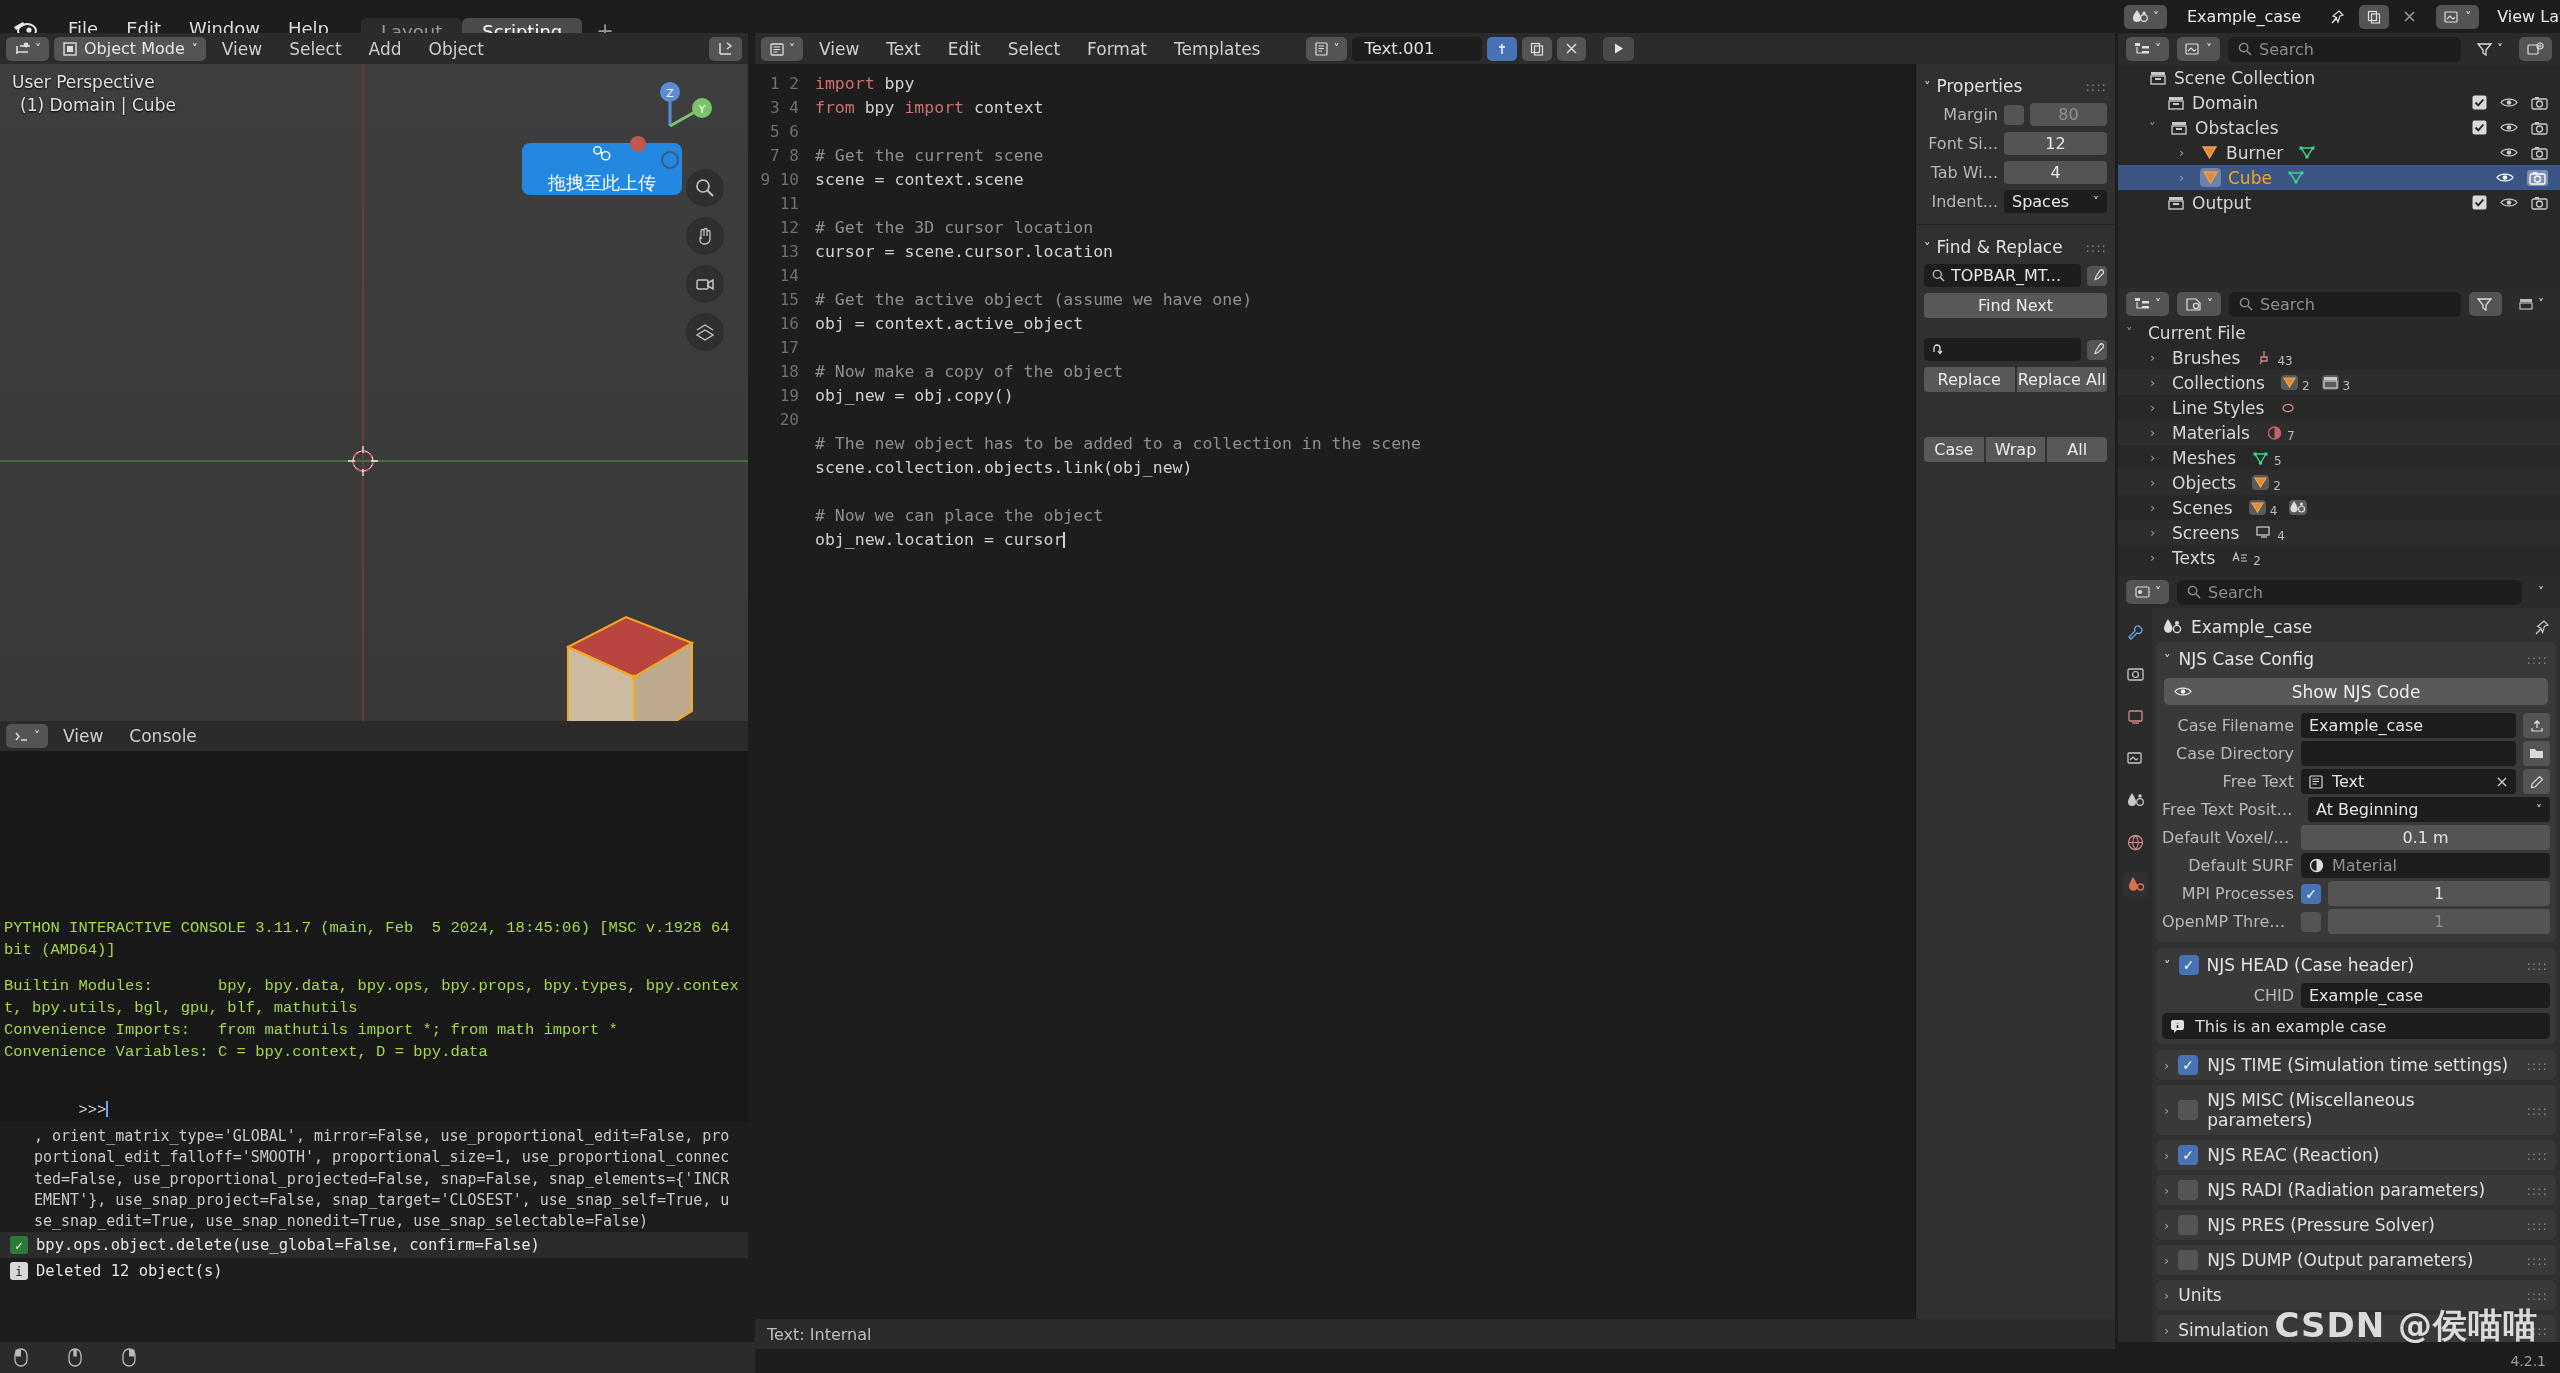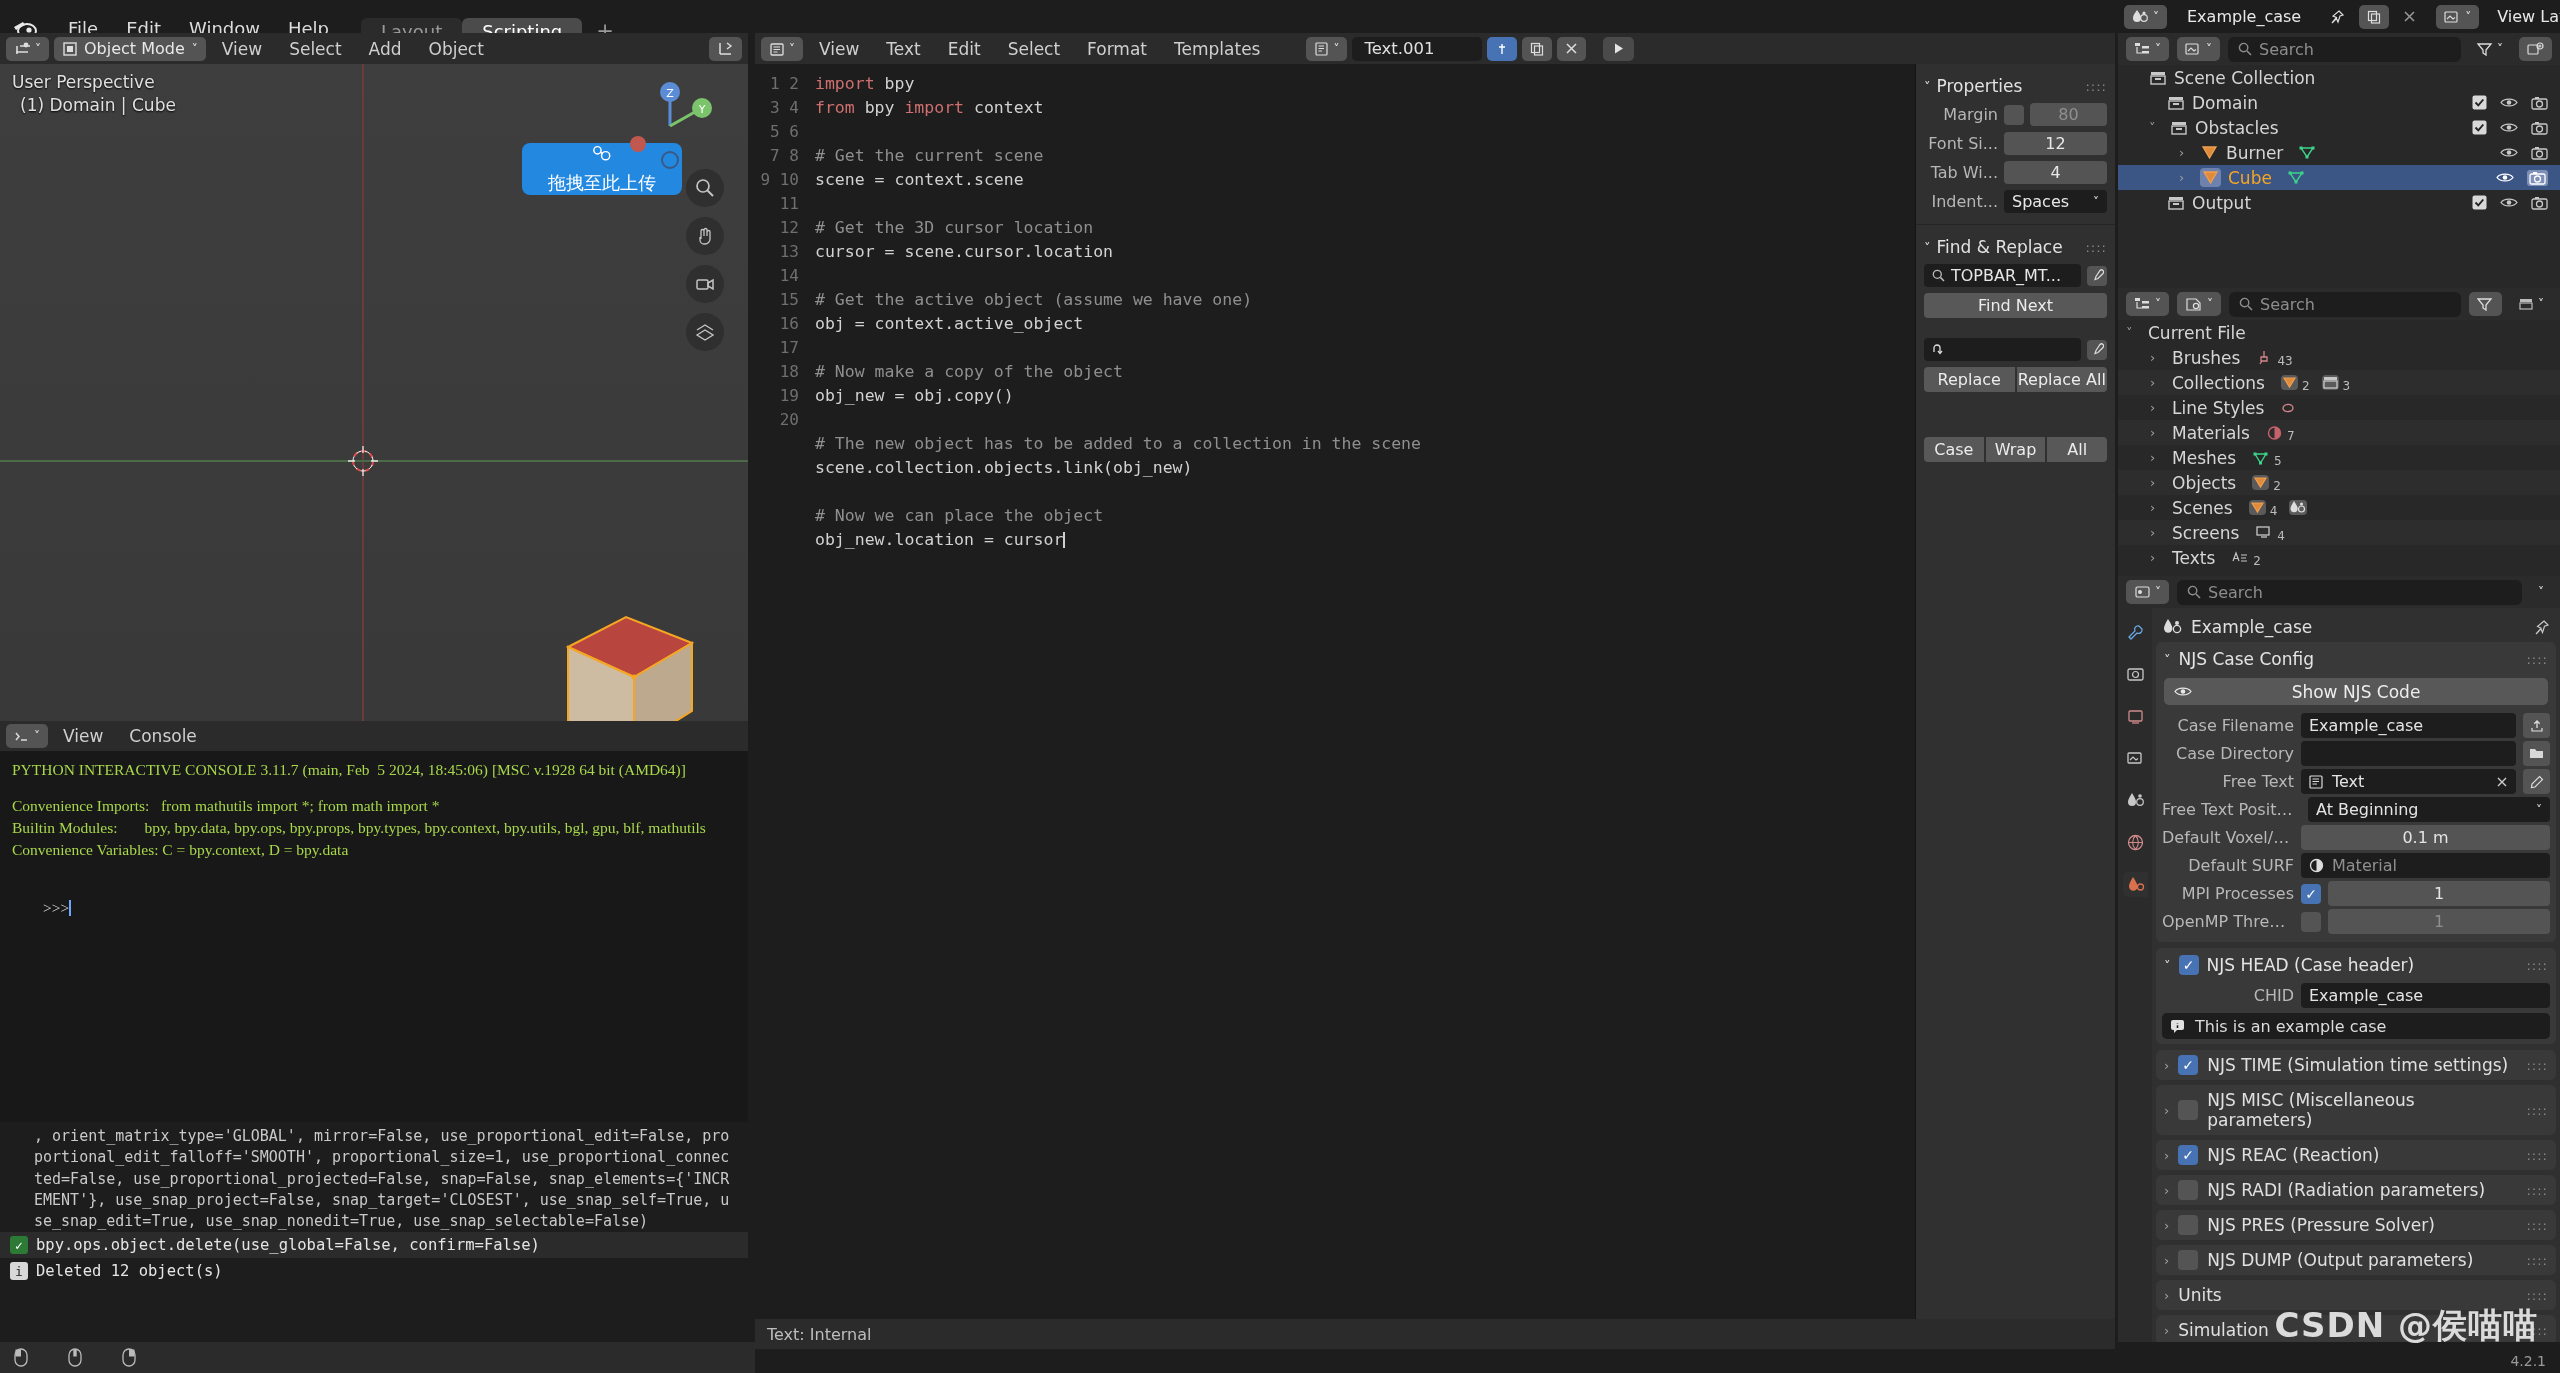--- a/index.html
+++ b/index.html
@@ -63,23 +63,23 @@
     border-radius: 8px; display:flex; align-items:center; gap:8px; padding: 0 10px;
     font-size:18px; color:#fff;
   }
   .cube { position:absolute; left: 560px; top: 545px; }
 
   
   #console { left: 0; top: 721px; width: 748px; height: 600px; background: #181818; }
   .con-header { height:30px; background:#2b2b2b; display:flex; align-items:center; gap:4px; padding:0 6px;}
   .con-body {
     position:absolute; left:0; top:30px; width:748px; height:400px;
-    font-family: Liberation Serif, serif; font-size: 15.5px; color:#a8d84a;
-    padding: 8px 12px; line-height: 1.42; white-space: pre-wrap; word-break: break-all;
-    display:flex; flex-direction:column; 
+    font-family: Liberation Mono, monospace; font-size: 15.5px; color:#a8d84a;
+    padding: 8px 4px; line-height: 1.42; white-space: pre-wrap; word-break: break-all;
+    display:flex; flex-direction:column; justify-content:flex-end;
   }
   .con-prompt { color:#d8d8d8; }
   .caret { display:inline-block; width:2px; height:16px; background:#6aa9ff; vertical-align:-3px;}
 
   
   #infolog { left: 0; top: 1122px; width: 748px; height: 220px; background: #1d1d1d; }
   .info-body { font-family:"DejaVu Sans Mono", monospace; font-size:15px; color:#c9c9c9;
     padding: 4px 10px 0 34px; line-height:1.42; white-space: pre-wrap; word-break:break-all;}
   .info-row { display:flex; align-items:flex-start; gap:8px; padding: 4px 10px; font-family:"DejaVu Sans Mono", monospace; font-size:15.5px;}
   .info-row.sel { background:#2b2b2b; }
@@ -313,22 +313,22 @@
             <path d="M7 10 L13 10" stroke="#ddd" stroke-width="1.5"></path>
           </svg>
         <span style="margin-left:4px;font-size:12px;">˅</span>
       </div>
       <div class="txtmenu">View</div>
       <div class="txtmenu">Console</div>
     </div>
     <div class="con-body" style="height:400px;">
       <div>PYTHON INTERACTIVE CONSOLE 3.11.7 (main, Feb  5 2024, 18:45:06) [MSC v.1928 64 bit (AMD64)]</div>
       <div style="height:14px;"></div>
+      <div>Builtin Modules:       bpy, bpy.data, bpy.ops, bpy.props, bpy.types, bpy.context, bpy.utils, bgl, gpu, blf, mathutils</div>
       <div>Convenience Imports:   from mathutils import *; from math import *</div>
-      <div>Builtin Modules:       bpy, bpy.data, bpy.ops, bpy.props, bpy.types, bpy.context, bpy.utils, bgl, gpu, blf, mathutils</div>
       <div>Convenience Variables: C = bpy.context, D = bpy.data</div>
       <div style="height:14px;"></div>
       <div>
         <span class="con-prompt">&gt;&gt;&gt;</span><span class="caret"></span>
       </div>
     </div>
   </div>
 
   <div class="panel" id="infolog">
     <div class="info-body">, orient_matrix_type='GLOBAL', mirror=False, use_proportional_edit=False, proportional_edit_falloff='SMOOTH', proportional_size=1, use_proportional_connected=False, use_proportional_projected=False, snap=False, snap_elements={'INCREMENT'}, use_snap_project=False, snap_target='CLOSEST', use_snap_self=True, use_snap_edit=True, use_snap_nonedit=True, use_snap_selectable=False)</div>

